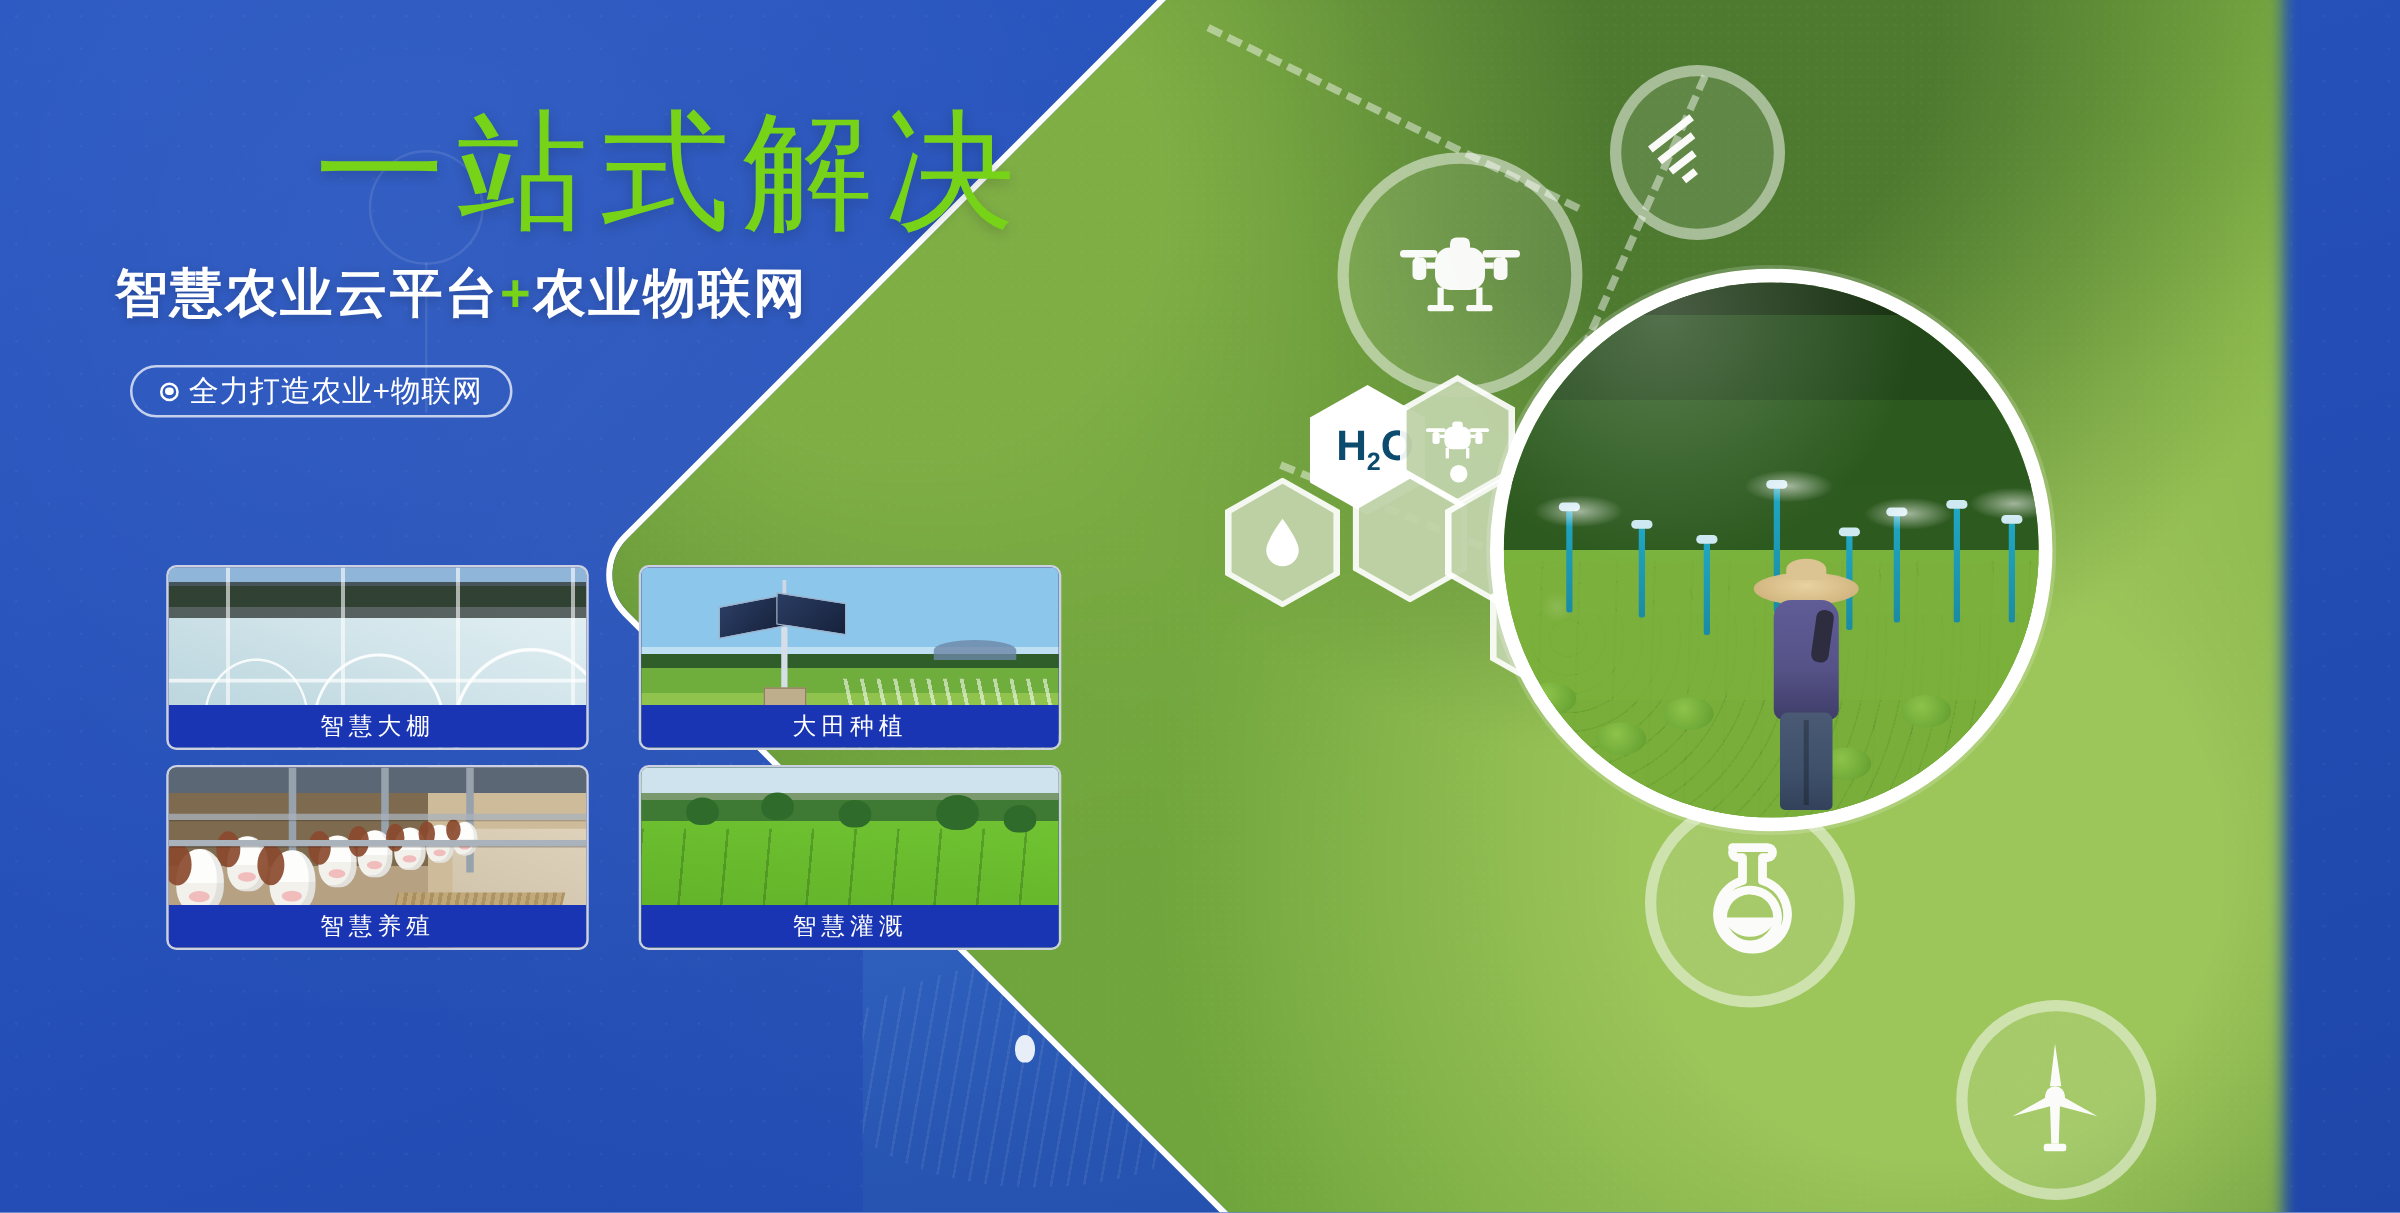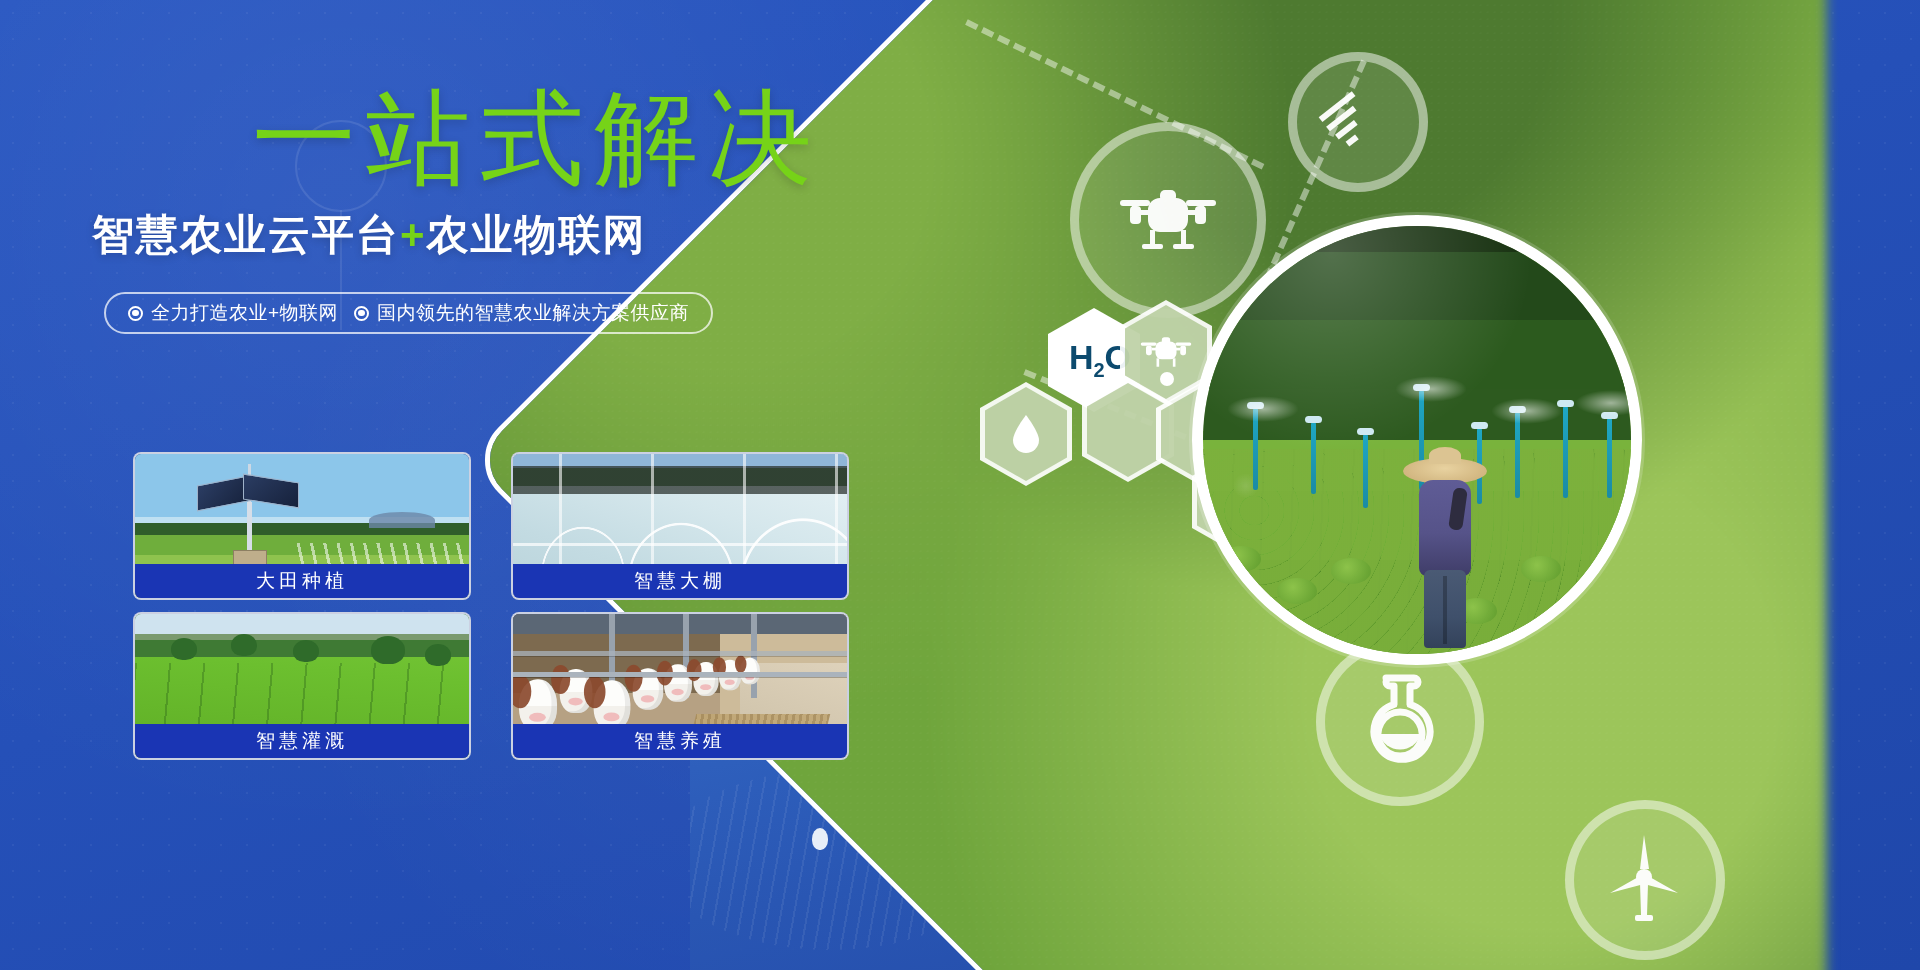--- a/index.html
+++ b/index.html
@@ -108,21 +108,21 @@
     left: 104px; top: 292px;
     height: 42px;
     padding: 0 22px;
     display: flex; align-items: center; gap: 16px;
     border: 2px solid rgba(255,255,255,.72);
     border-radius: 21px;
     white-space: nowrap;
   }
   .tag-item { display: flex; align-items: center; gap: 8px; }
   .tag-item .tx {
-    font-size: 19px; color: #ffffff; letter-spacing: .5px;
+    font-size: 24px; color: #ffffff; letter-spacing: .5px;
   }
   .bullet-icon {
     width: 15px; height: 15px;
     border: 2px solid #fff; border-radius: 50%;
     position: relative; flex: 0 0 auto;
   }
   .bullet-icon::after{
     content:""; position:absolute; inset:2.2px;
     background:#fff; border-radius:50%;
   }
@@ -634,59 +634,43 @@
 
   <div class="subline">
     <span>智慧农业云平台</span><span class="plus">+</span><span>农业物联网</span>
   </div>
 
   <div class="tagline">
     <span class="tag-item">
       <span class="bullet-icon"></span>
       <span class="tx">全力打造农业+物联网</span>
     </span>
-    <span class="tag-item">
-      <span class="bullet-icon"></span>
-      <span class="tx">国内领先的智慧农业解决方案供应商</span>
-    </span>
   </div>
 
   <div class="cards">
+
+    <div class="card">
+      <div class="card-photo ph-greenhouse">
+        <div class="posts"></div>
+        <div class="rail"></div>
+      </div>
+      <div class="card-label">智慧大棚</div>
+    </div>
 
     <div class="card">
       <div class="card-photo ph-paddy">
         <div class="hill"></div>
         <div class="rows"></div>
         <div class="mast"></div>
         <div class="panelA"></div>
         <div class="panelB"></div>
         <div class="pole"></div>
         <div class="box"></div>
       </div>
       <div class="card-label">大田种植</div>
-    </div>
-
-    <div class="card">
-      <div class="card-photo ph-greenhouse">
-        <div class="posts"></div>
-        <div class="rail"></div>
-      </div>
-      <div class="card-label">智慧大棚</div>
-    </div>
-
-    <div class="card">
-      <div class="card-photo ph-field">
-        <div class="tracks"></div>
-        <div class="tree" style="left:36px;  top:24px;"></div>
-        <div class="tree" style="left:96px;  top:20px;"></div>
-        <div class="tree" style="left:158px; top:26px;"></div>
-        <div class="tree" style="left:236px; top:22px; width:34px; height:28px;"></div>
-        <div class="tree" style="left:290px; top:30px;"></div>
-      </div>
-      <div class="card-label">智慧灌溉</div>
     </div>
 
     <div class="card">
       <div class="card-photo ph-cows">
         <div class="floor"></div>
         <div class="feed"></div>
         <div class="post" style="left:96px;"></div>
         <div class="post" style="left:170px;"></div>
         <div class="post" style="left:238px;"></div>
         <div class="cow" style="left:8px;   bottom:30px; transform:scale(1.12);"></div>
@@ -696,14 +680,26 @@
         <div class="cow" style="left:148px; bottom:52px; transform:scale(.82);"></div>
         <div class="cow" style="left:176px; bottom:56px; transform:scale(.74);"></div>
         <div class="cow" style="left:200px; bottom:60px; transform:scale(.66);"></div>
         <div class="cow" style="left:220px; bottom:64px; transform:scale(.58);"></div>
         <div class="rail" style="top:40%;"></div>
         <div class="rail" style="top:26%; opacity:.75;"></div>
       </div>
       <div class="card-label">智慧养殖</div>
     </div>
 
+    <div class="card">
+      <div class="card-photo ph-field">
+        <div class="tracks"></div>
+        <div class="tree" style="left:36px;  top:24px;"></div>
+        <div class="tree" style="left:96px;  top:20px;"></div>
+        <div class="tree" style="left:158px; top:26px;"></div>
+        <div class="tree" style="left:236px; top:22px; width:34px; height:28px;"></div>
+        <div class="tree" style="left:290px; top:30px;"></div>
+      </div>
+      <div class="card-label">智慧灌溉</div>
+    </div>
+
   </div>
 </div>
 
 </body></html>

